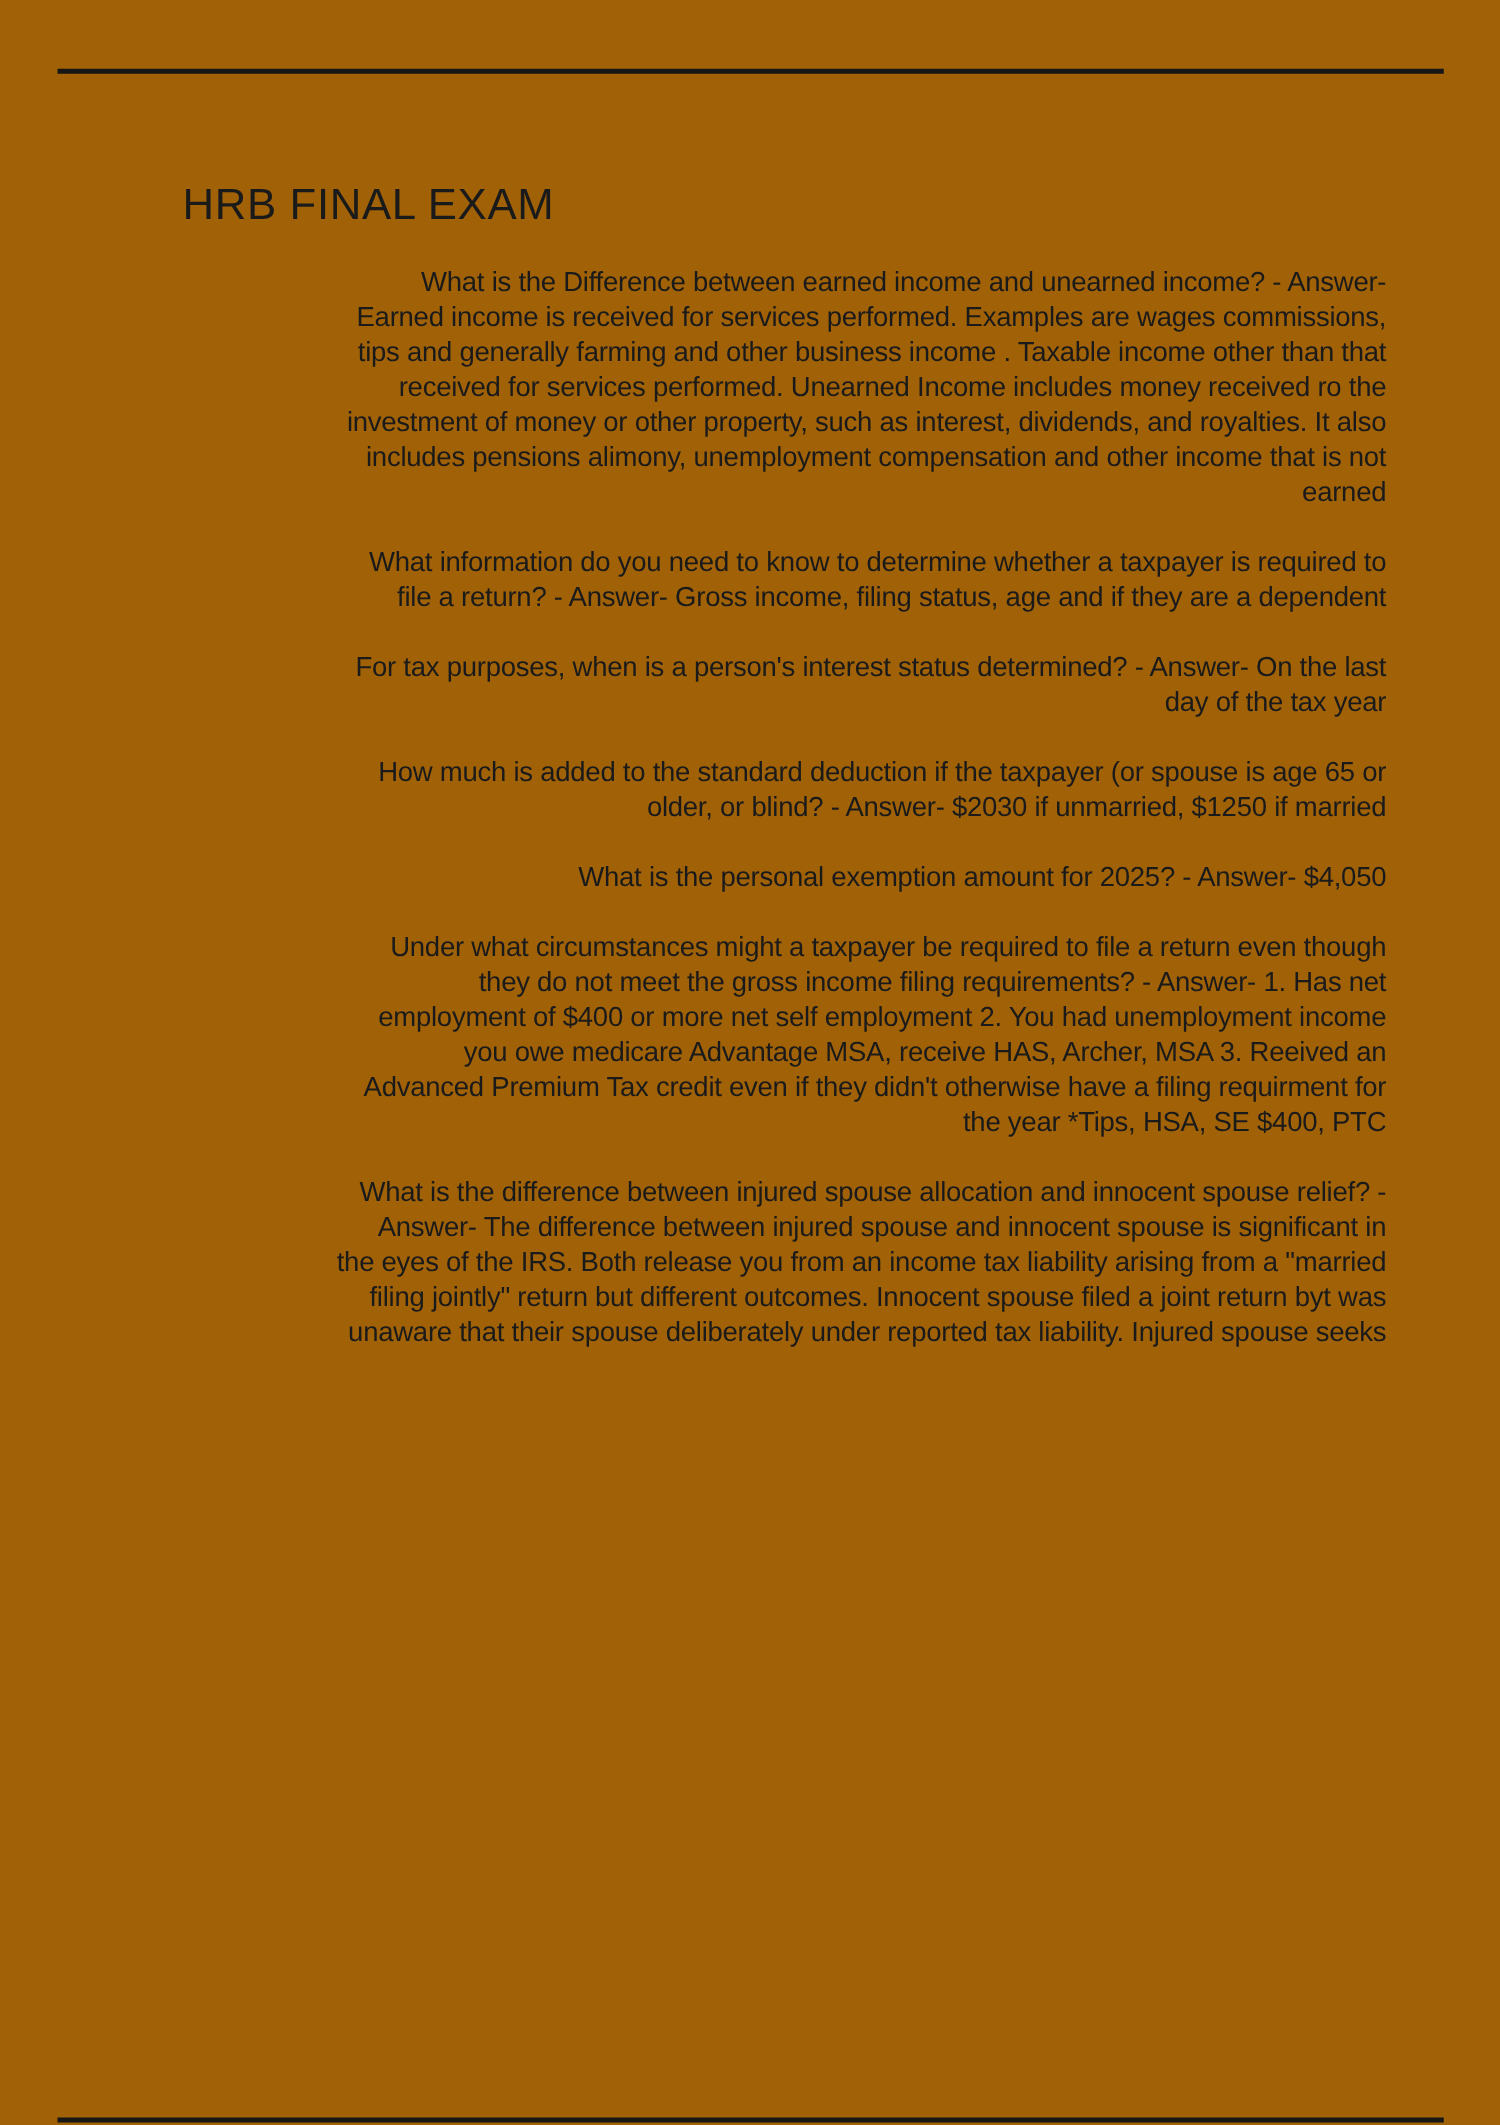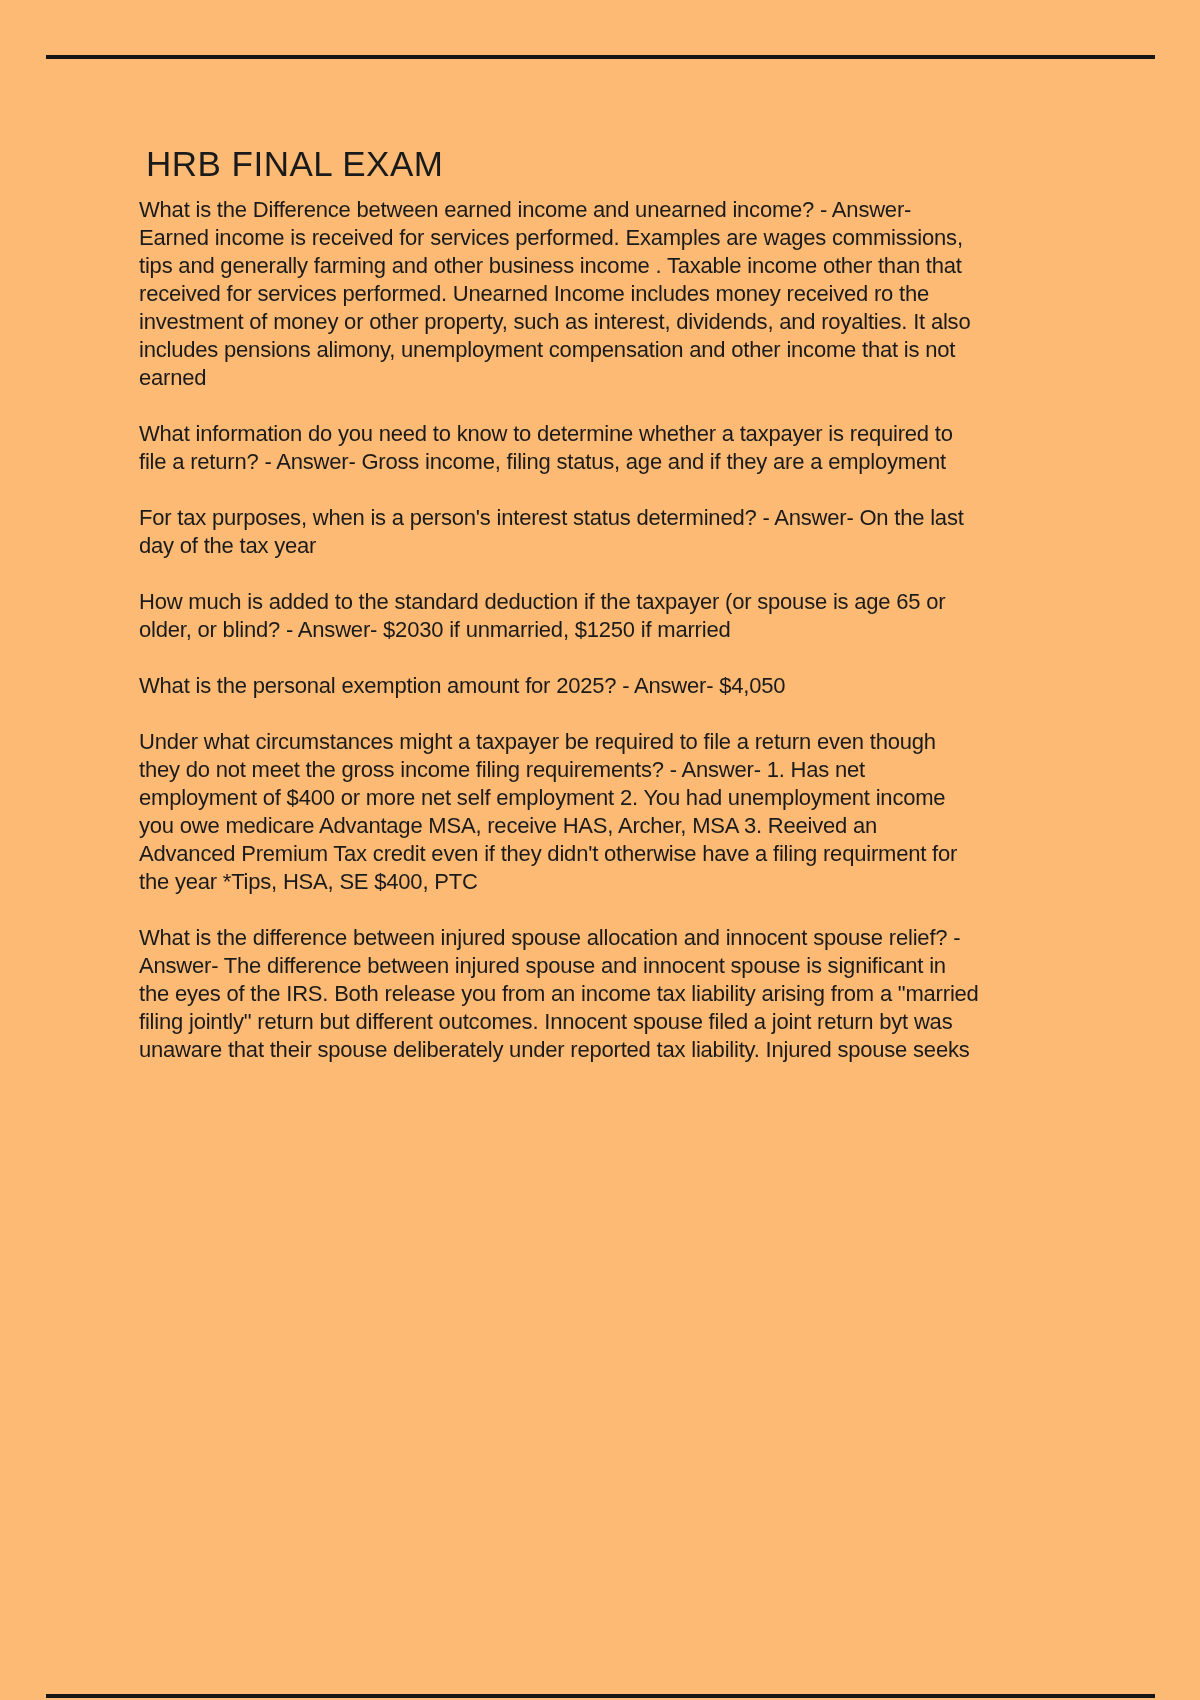--- a/index.html
+++ b/index.html
@@ -4,21 +4,21 @@
 <style>
   html, body {
     margin: 0;
     padding: 0;
     background: #ffffff;
   }
   .page {
     position: relative;
     width: 1200px;
     height: 1700px;
-    background: #fdba74;
+    background: #a16207;
     overflow: hidden;
     font-family: "Liberation Sans", sans-serif;
   }
   .rule {
     position: absolute;
     left: 46px;
     width: 1109px;
     height: 4px;
     background: #161616;
   }
@@ -32,23 +32,24 @@
     font-size: 35px;
     line-height: 44px;
     font-weight: 400;
     color: #1a1a1a;
     letter-spacing: 0.5px;
     white-space: nowrap;
   }
   .content {
     position: absolute;
     left: 139px;
-    top: 196px;
+    top: 212px;
     width: 970px;
     color: #1a1a1a;
+    text-align: right;
   }
   .para {
     margin: 0 0 28px 0;
     font-size: 22px;
     line-height: 28px;
     white-space: pre-line;
     letter-spacing: -0.2px;
   }
 </style>
 </head>
@@ -61,21 +62,21 @@
 
   <div class="content">
     <p class="para">What is the Difference between earned income and unearned income? - Answer-
 Earned income is received for services performed. Examples are wages commissions,
 tips and generally farming and other business income . Taxable income other than that
 received for services performed. Unearned Income includes money received ro the
 investment of money or other property, such as interest, dividends, and royalties. It also
 includes pensions alimony, unemployment compensation and other income that is not
 earned</p>
     <p class="para">What information do you need to know to determine whether a taxpayer is required to
-file a return? - Answer- Gross income, filing status, age and if they are a employment</p>
+file a return? - Answer- Gross income, filing status, age and if they are a dependent</p>
     <p class="para">For tax purposes, when is a person's interest status determined? - Answer- On the last
 day of the tax year</p>
     <p class="para">How much is added to the standard deduction if the taxpayer (or spouse is age 65 or
 older, or blind? - Answer- $2030 if unmarried, $1250 if married</p>
     <p class="para">What is the personal exemption amount for 2025? - Answer- $4,050</p>
     <p class="para">Under what circumstances might a taxpayer be required to file a return even though
 they do not meet the gross income filing requirements? - Answer- 1. Has net
 employment of $400 or more net self employment 2. You had unemployment income
 you owe medicare Advantage MSA, receive HAS, Archer, MSA 3. Reeived an
 Advanced Premium Tax credit even if they didn't otherwise have a filing requirment for

